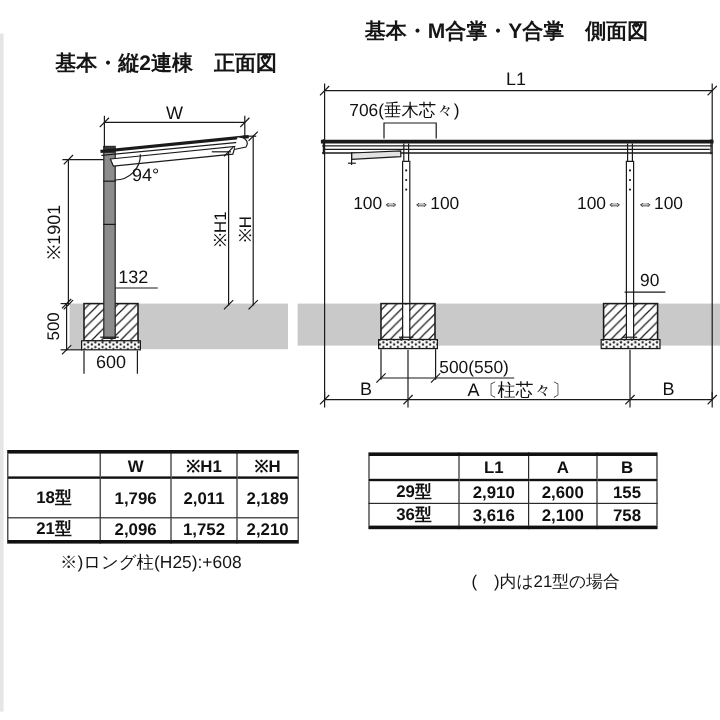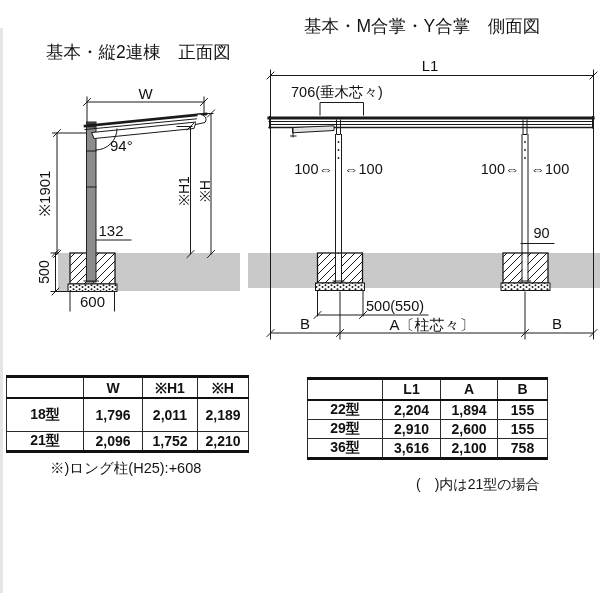--- a/index.html
+++ b/index.html
@@ -1,18 +1,18 @@
 <!DOCTYPE html>
 <html><head>
 <meta charset="utf-8">
 <style>
   html,body{margin:0;padding:0;background:#fff;width:600px;height:600px;overflow:hidden;}
   .stage{position:relative;width:600px;height:600px;background:#ffffff;font-family:"Liberation Sans",sans-serif;color:#111;}
   .edge-strip{position:absolute;left:0;top:28px;width:3px;height:565px;background:#cfcfcf;opacity:.55;}
-  .title{position:absolute;font-weight:normal;font-size:17.5px;white-space:pre;color:#151515;}
+  .title{position:absolute;font-weight:bold;font-size:17.5px;white-space:pre;color:#151515;}
   #title-front{left:46px;top:40px;text-align:center;}
   #title-side{left:304px;top:14px;}
   .dia{position:absolute;left:0;top:0;}
   .dia line,.dia path{stroke:#1a1a1a;stroke-width:1;fill:none;stroke-linecap:square;}
   .dia .w2{stroke-width:2.6;}
   .dia .w3{stroke-width:3.2;}
   .dia .w13{stroke-width:1.4;}
   .dia .fillw{fill:#ffffff;}
   .dia .fille{fill:#e2e2e2;}
   .dia text{fill:#111;stroke:none;font-family:"Liberation Sans",sans-serif;}
@@ -279,35 +279,29 @@
     <thead>
       <tr style="height:21px;">
         <th></th>
         <th>L1</th>
         <th>A</th>
         <th>B</th>
       </tr>
     </thead>
     <tbody>
       <tr style="height:18px;">
-        <td>22型</td>
-        <td>2,204</td>
-        <td>1,894</td>
-        <td>155</td>
-      </tr>
-      <tr style="height:18px;">
         <td>29型</td>
         <td>2,910</td>
         <td>2,600</td>
         <td>155</td>
       </tr>
       <tr style="height:18px;">
         <td>36型</td>
         <td>3,616</td>
         <td>2,100</td>
         <td>758</td>
       </tr>
     </tbody>
   </table>
 
   <div class="note" style="left:50px;top:459px;text-align:right;">※)ロング柱(H25):+608</div>
-  <div class="note" style="left:416px;top:476px;font-size:14px;">(　)内は21型の場合</div>
+  <div class="note" style="left:393px;top:476px;font-size:14px;">(　)内は21型の場合</div>
 </div>
 
 </body></html>

